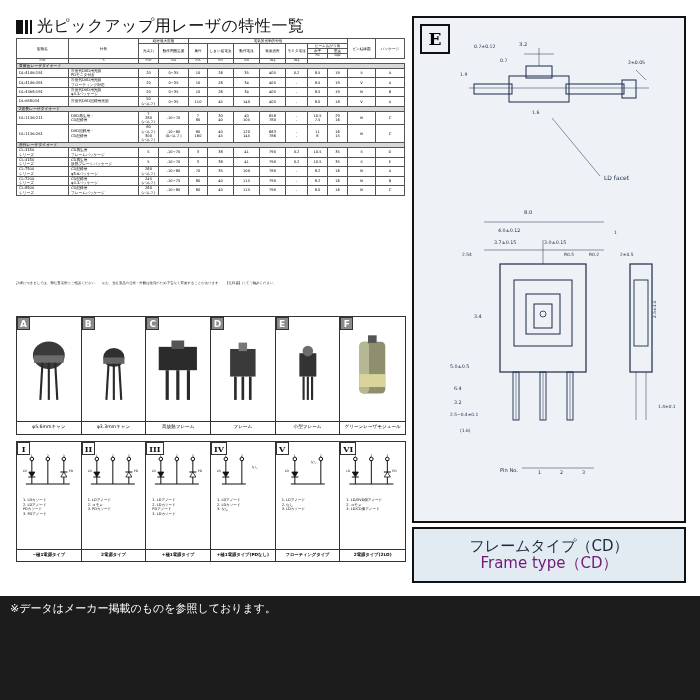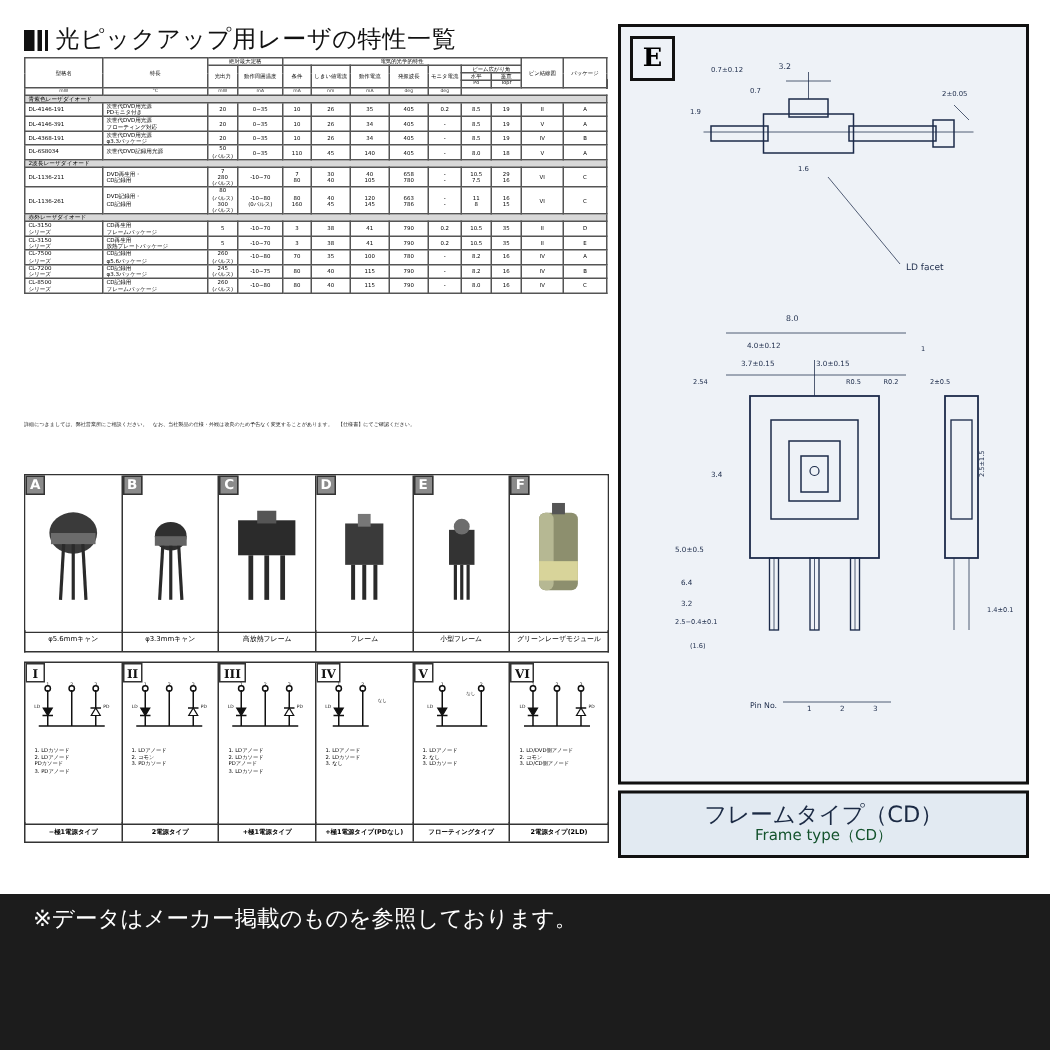--- a/index.html
+++ b/index.html
@@ -84,30 +84,30 @@
   #ptypes div{border-right:1px solid #333;display:flex;align-items:center;
     justify-content:center;font-size:4.3px;font-weight:bold;text-align:center;}
   #ptypes div:last-child{border-right:0;}
 
   
   #dpanel{position:absolute;left:412px;top:16px;width:274px;height:507px;
     background:#eef2f7;border:2px solid #111;box-sizing:border-box;}
   #dlet{position:absolute;left:6px;top:6px;width:26px;height:26px;border:2px solid #111;
     background:#eef2f7;display:flex;align-items:center;justify-content:center;
     font-size:17px;font-weight:bold;font-family:"DejaVu Serif","Liberation Serif",serif;}
-  #dcap{position:absolute;left:412px;top:527px;width:274px;height:45px;
+  #dcap{position:absolute;left:412px;top:527px;width:274px;height:56px;
     background:#e2eaf2;border:2px solid #111;box-sizing:border-box;
     display:flex;flex-direction:column;align-items:center;justify-content:center;
     line-height:1.15;}
   #dcap .jp{font-size:15px;color:#1b2a44;}
-  #dcap .en{font-size:10px;color:#14532d;}
+  #dcap .en{font-size:15px;color:#701a75;}
 
   
-  #notes{position:absolute;left:12px;top:600px;width:636px;color:#fff;
-    font-size:15px;line-height:1.7;padding-left:10px;box-sizing:border-box;}
+  #notes{position:absolute;left:0;top:600px;width:636px;color:#fff;
+    font-size:11px;line-height:1.7;padding-left:10px;box-sizing:border-box;}
   #logobar{position:absolute;left:0;top:648px;width:700px;height:52px;}
   .dash{position:absolute;left:0;top:596px;width:700px;height:3px;background:#1c1c1c;}
 </style>
 </head>
 <body>
 
 <div class="page">
 
   <div class="card"></div>
 

